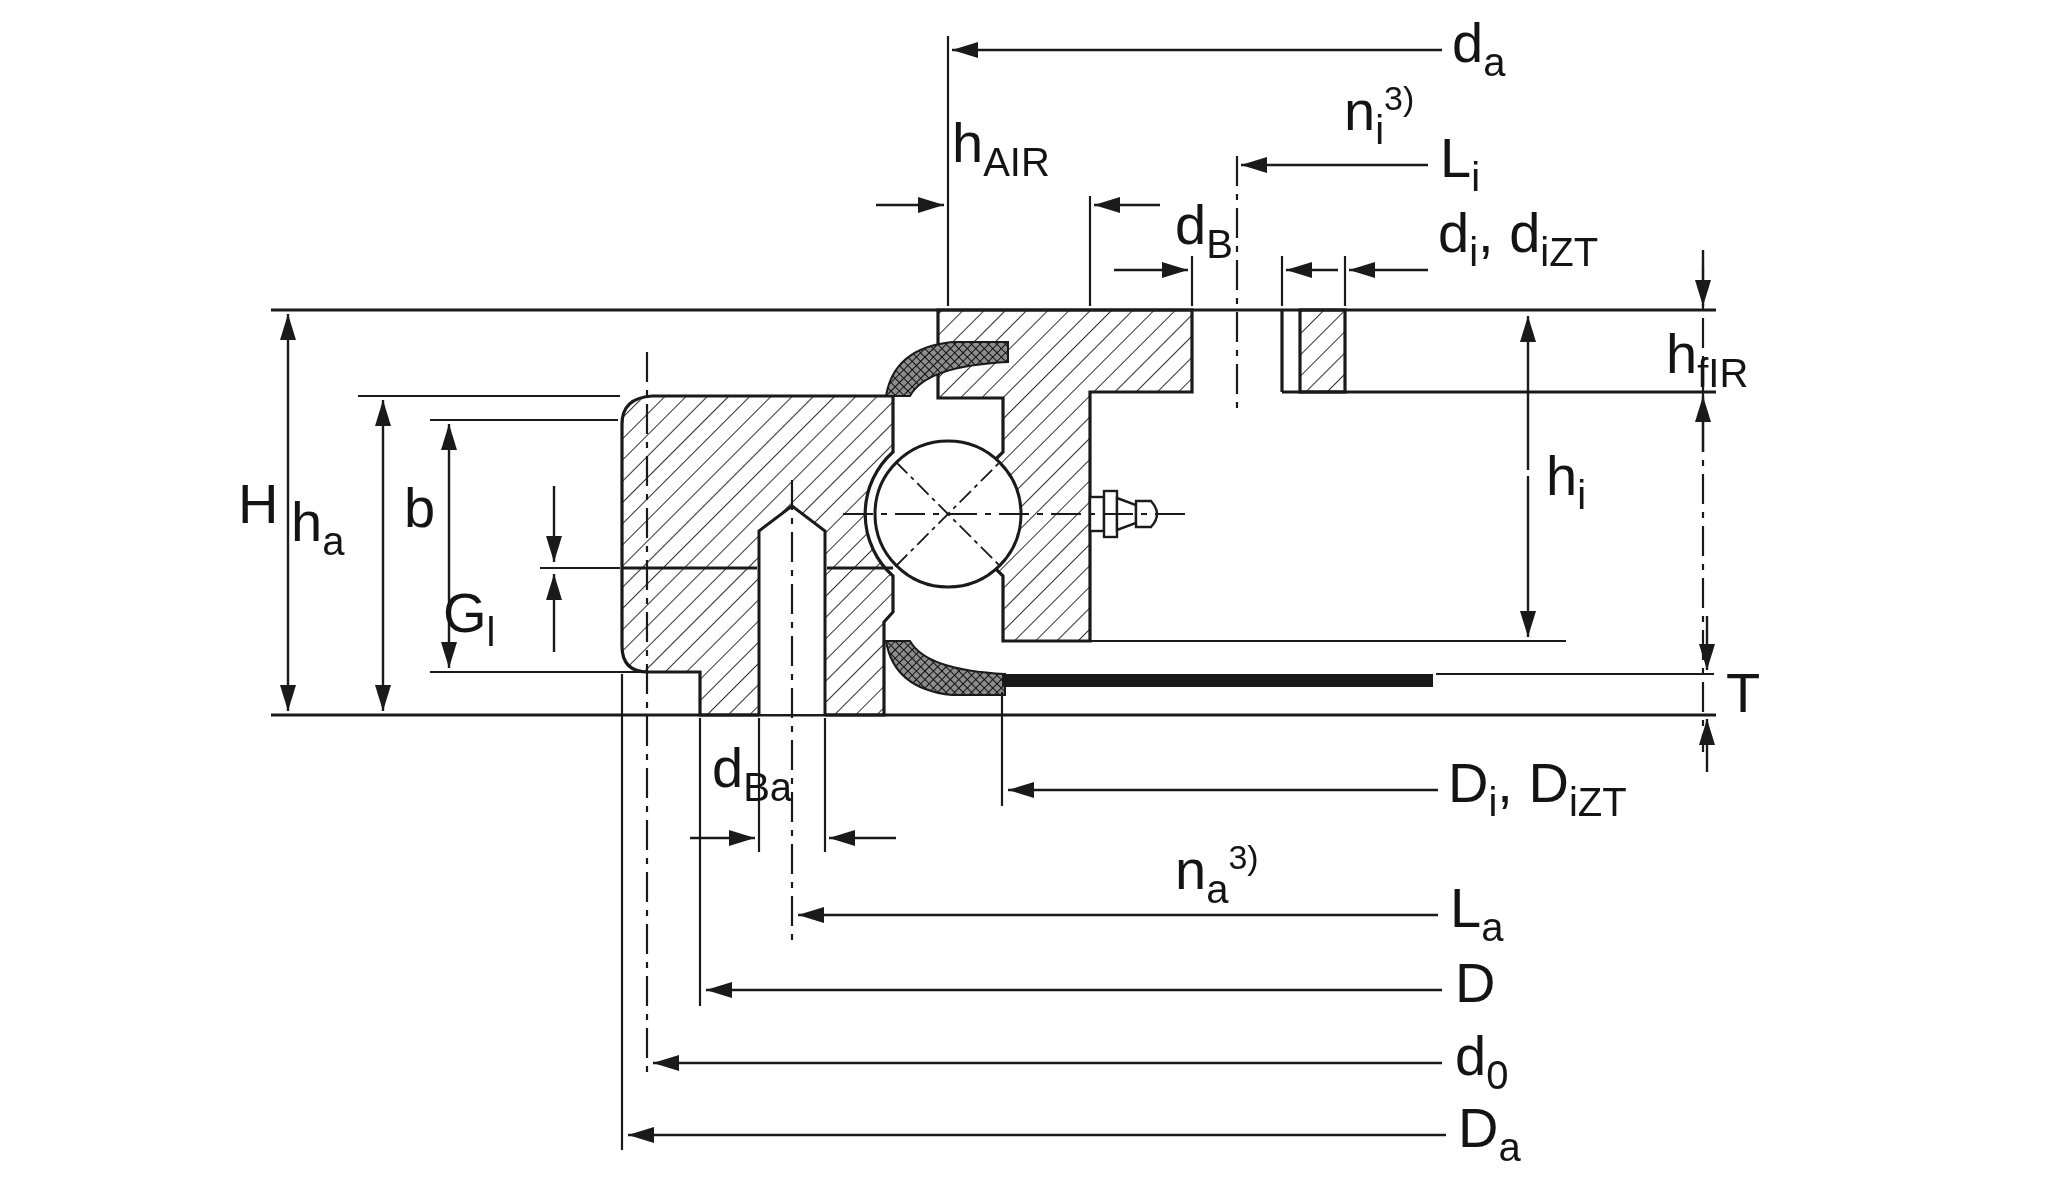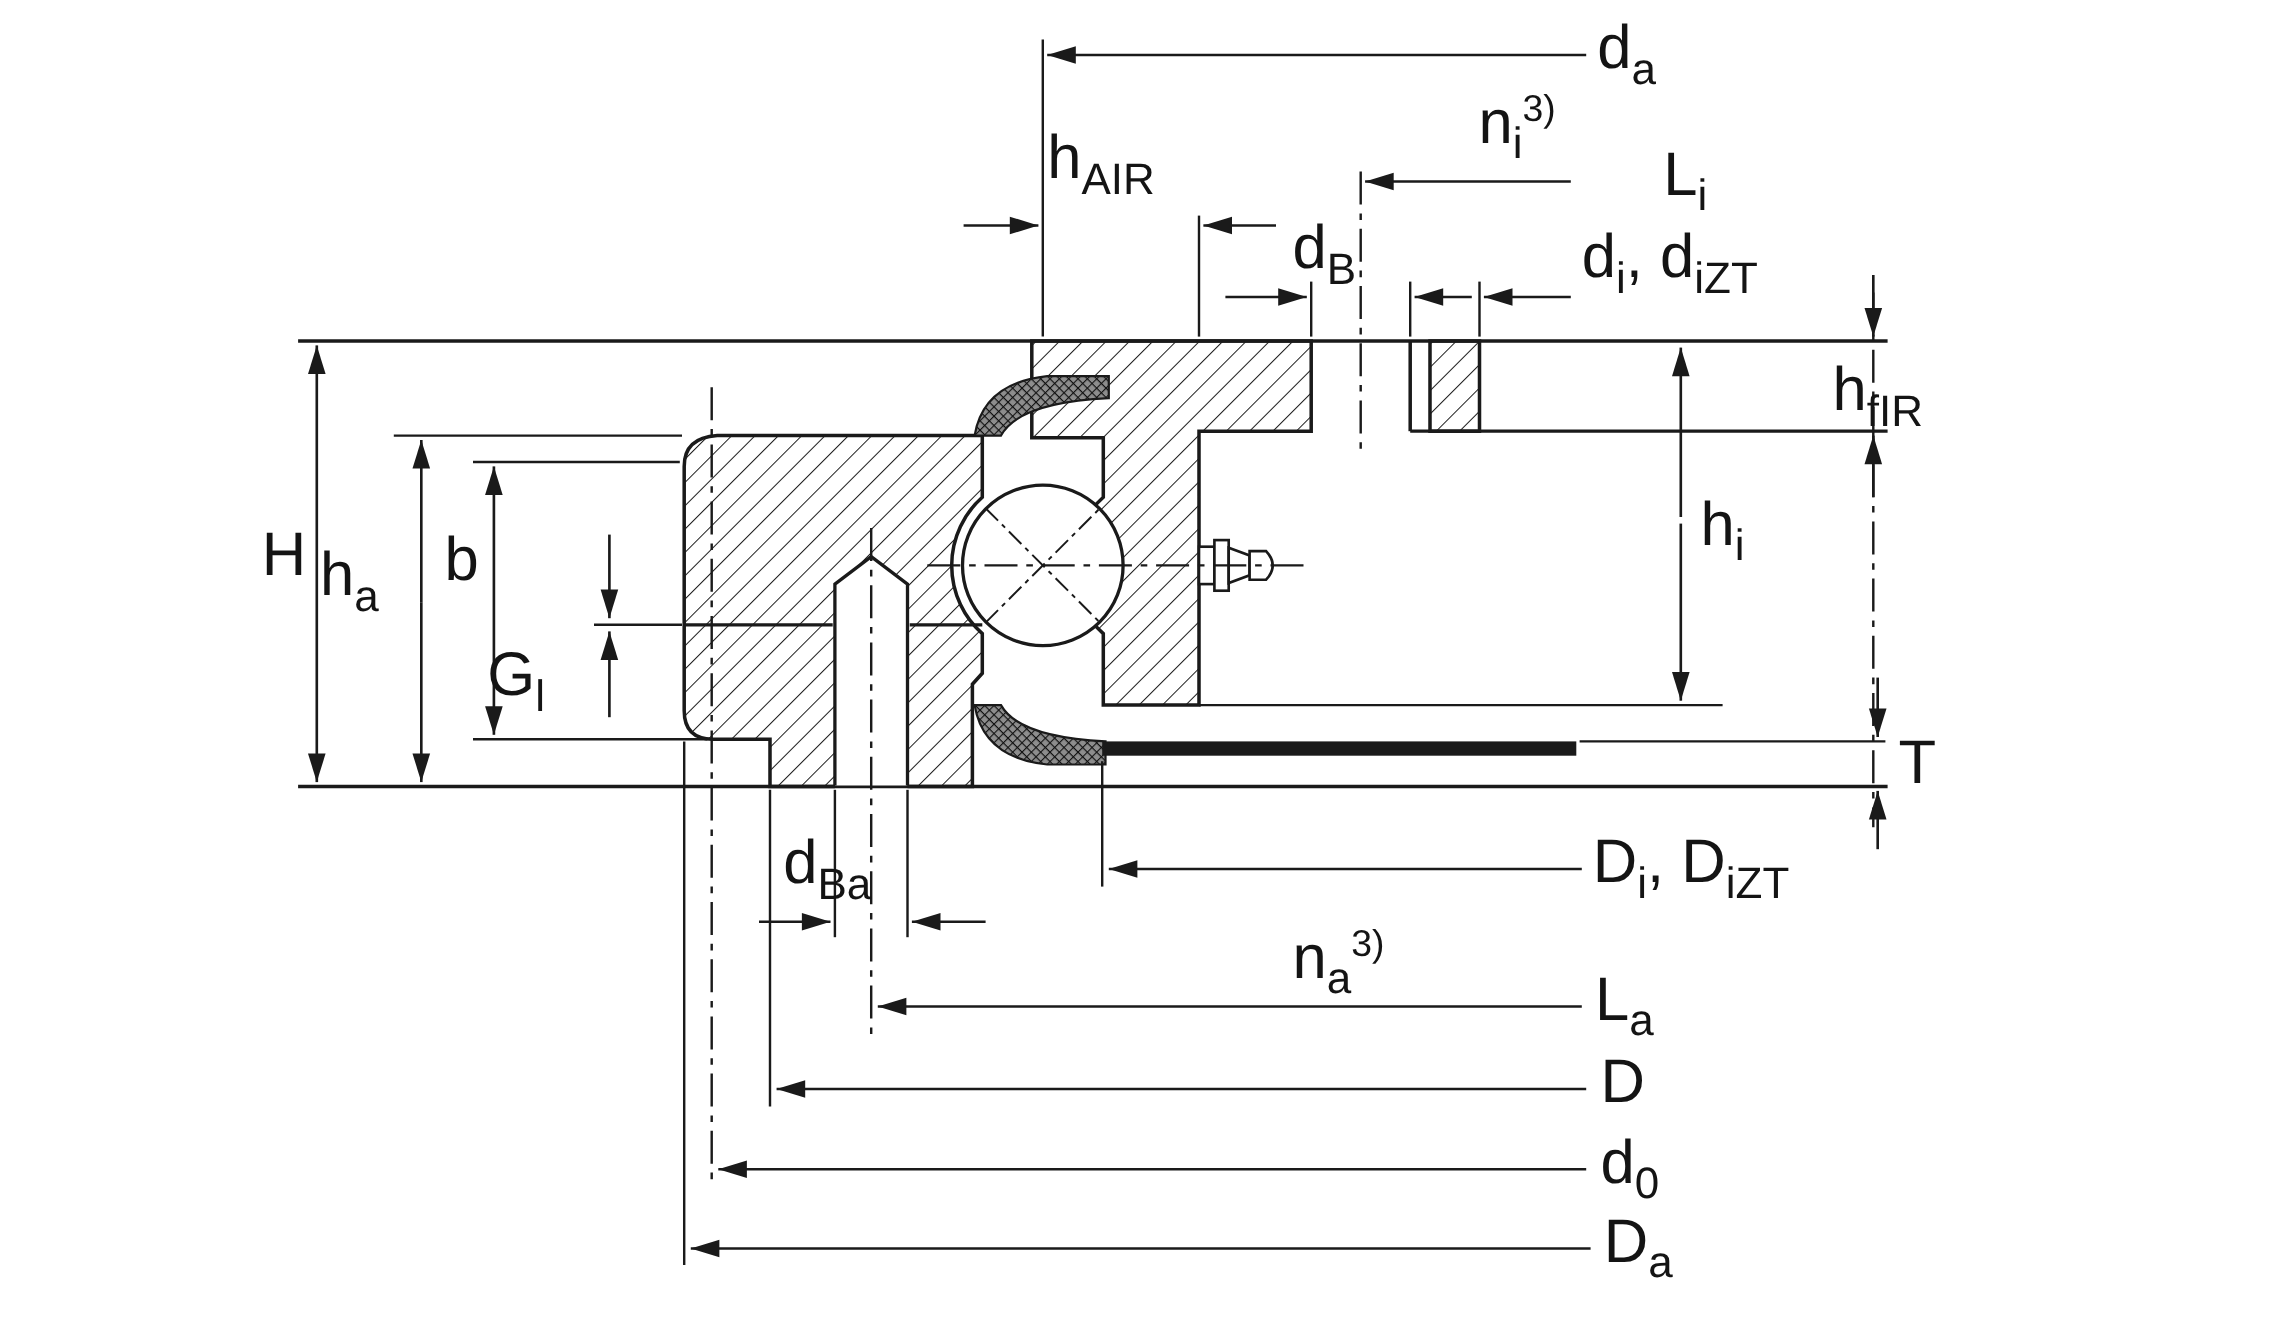--- a/index.html
+++ b/index.html
@@ -119,31 +119,31 @@
     <line x1="1438" y1="790" x2="1008" y2="790" marker-end="url(#arr)"></line>
     <line x1="1438" y1="915" x2="798" y2="915" marker-end="url(#arr)"></line>
     <line x1="1442" y1="990" x2="706" y2="990" marker-end="url(#arr)"></line>
     <line x1="1442" y1="1063" x2="653" y2="1063" marker-end="url(#arr)"></line>
     <line x1="1446" y1="1135" x2="628" y2="1135" marker-end="url(#arr)"></line>
   </g>
 </svg>
 
 <div class="dim-label" style="left:1452px;top:15px"><span class="t">d</span><span class="sb">a</span></div>
 <div class="dim-label" style="left:1344px;top:83px"><span class="t">n</span><span class="sb">i</span><span class="sp">3)</span></div>
-<div class="dim-label" style="left:1512px;top:130px"><span class="t">L</span><span class="sb">i</span></div>
+<div class="dim-label" style="left:1440px;top:130px"><span class="t">L</span><span class="sb">i</span></div>
 <div class="dim-label" style="left:952px;top:115px"><span class="t">h</span><span class="sb">AIR</span></div>
 <div class="dim-label" style="left:1175px;top:197px"><span class="t">d</span><span class="sb">B</span></div>
 <div class="dim-label" style="left:1438px;top:205px"><span class="t">d</span><span class="sb">i</span><span class="t">, d</span><span class="sb">iZT</span></div>
 <div class="dim-label" style="left:1666px;top:326px"><span class="t">h</span><span class="sb">fIR</span></div>
 <div class="dim-label" style="left:1546px;top:448px"><span class="t">h</span><span class="sb">i</span></div>
 <div class="dim-label" style="left:238px;top:476px"><span class="t">H</span></div>
 <div class="dim-label" style="left:291px;top:494px"><span class="t">h</span><span class="sb">a</span></div>
 <div class="dim-label" style="left:404px;top:480px"><span class="t">b</span></div>
 <div class="dim-label" style="left:443px;top:585px"><span class="t">G</span><span class="sb">l</span></div>
-<div class="dim-label" style="left:712px;top:756px"><span class="t">d</span><span class="sb">Ba</span></div>
+<div class="dim-label" style="left:712px;top:740px"><span class="t">d</span><span class="sb">Ba</span></div>
 <div class="dim-label" style="left:1726px;top:665px"><span class="t">T</span></div>
 <div class="dim-label" style="left:1448px;top:755px"><span class="t">D</span><span class="sb">i</span><span class="t">, D</span><span class="sb">iZT</span></div>
 <div class="dim-label" style="left:1175px;top:842px"><span class="t">n</span><span class="sb">a</span><span class="sp">3)</span></div>
 <div class="dim-label" style="left:1450px;top:880px"><span class="t">L</span><span class="sb">a</span></div>
 <div class="dim-label" style="left:1455px;top:955px"><span class="t">D</span></div>
 <div class="dim-label" style="left:1455px;top:1028px"><span class="t">d</span><span class="sb">0</span></div>
 <div class="dim-label" style="left:1458px;top:1100px"><span class="t">D</span><span class="sb">a</span></div>
 
 </div>
 

